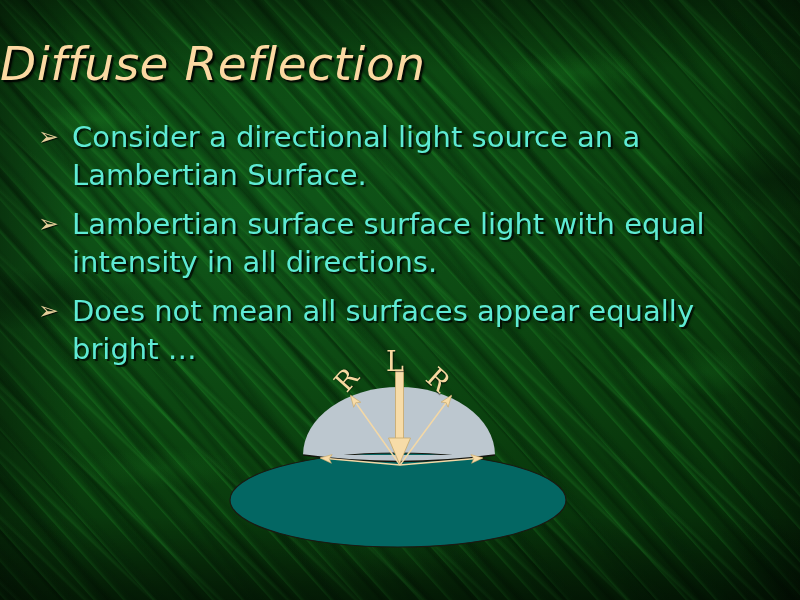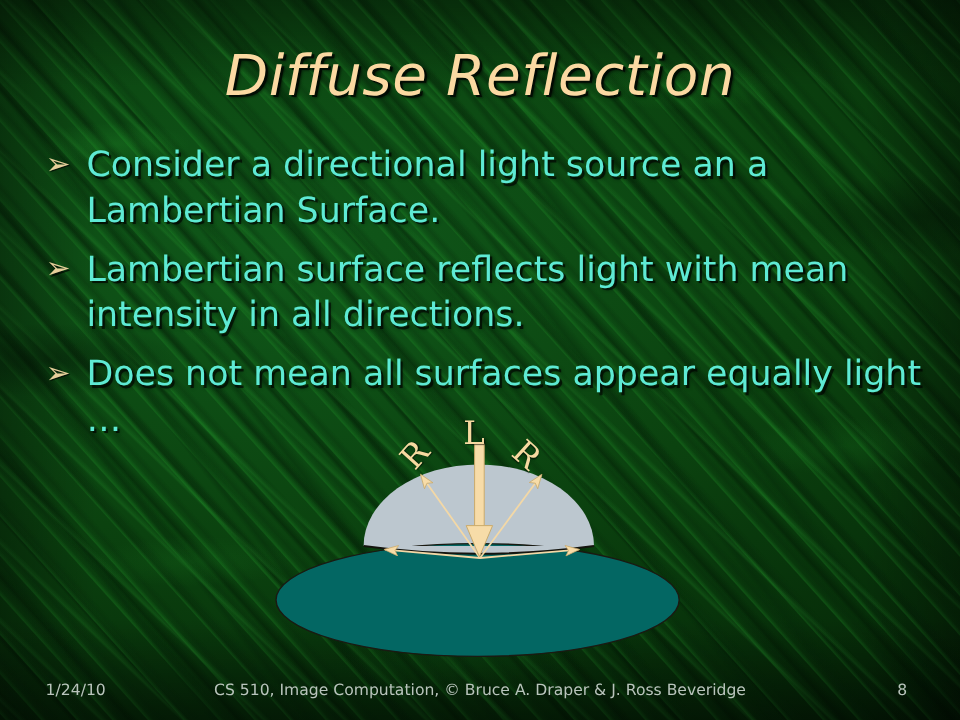--- a/index.html
+++ b/index.html
@@ -75,21 +75,20 @@
       linear-gradient(to bottom, rgba(0,0,0,0.35) 0%, rgba(0,0,0,0) 12%, rgba(0,0,0,0) 86%, rgba(0,0,0,0.45) 100%),
       linear-gradient(to right, rgba(0,0,0,0.30) 0%, rgba(0,0,0,0) 10%, rgba(0,0,0,0) 90%, rgba(0,0,0,0.30) 100%);
   }
 
   
   #title {
     position: absolute;
     left: 0;
     top: 36px;
     width: 800px;
-    text-align: center;
     font-size: 47px;
     font-style: italic;
     font-weight: 400;
     color: #fbd9a2;
     letter-spacing: 0.5px;
     text-shadow: 2px 2px 0 rgba(0,0,0,0.70), 3px 3px 2px rgba(0,0,0,0.45);
     white-space: nowrap;
   }
 
   
@@ -177,26 +176,26 @@
 
   <div id="body">
 
     <div class="bullet">
       <span class="bullet-marker">➢</span>
       <span class="bullet-text">Consider a directional light source an a Lambertian Surface.</span>
     </div>
 
     <div class="bullet">
       <span class="bullet-marker">➢</span>
-      <span class="bullet-text">Lambertian surface reflects light with mean intensity in all directions.</span>
+      <span class="bullet-text">Lambertian surface surface light with equal intensity in all directions.</span>
     </div>
 
     <div class="bullet">
       <span class="bullet-marker">➢</span>
-      <span class="bullet-text">Does not mean all surfaces appear equally light …</span>
+      <span class="bullet-text">Does not mean all surfaces appear equally bright …</span>
     </div>
 
   </div>
 
   <div id="diagram">
 
     <svg width="380" height="210" viewBox="0 0 380 210">
       <defs>
         <marker id="ah" markerWidth="9" markerHeight="9" refX="7.5" refY="3.2" orient="auto" markerUnits="strokeWidth">
           <path d="M0.3,0.3 L8.2,3.2 L0.3,6.1 L2.0,3.2 Z" fill="#f7dca8" stroke="#c9a96a" stroke-width="0.4"></path>
@@ -220,19 +219,14 @@
         <path d="M 178.5,90 L 200.5,90 L 189.5,116 Z" fill="#f7dca8" stroke="#c9a96a" stroke-width="0.8"></path>
       </g>
     </svg>
 
     <div class="vec-label" id="label-L">L</div>
     <div class="vec-label" id="label-R1">R</div>
     <div class="vec-label" id="label-R2">R</div>
 
   </div>
 
-  <div id="footer">
-    <span id="footer-date">1/24/10</span>
-    <span id="footer-center">CS 510, Image Computation, © Bruce A. Draper &amp; J. Ross Beveridge</span>
-    <span id="footer-page">8</span>
-  </div>
 
 </div>
 
 </body></html>

